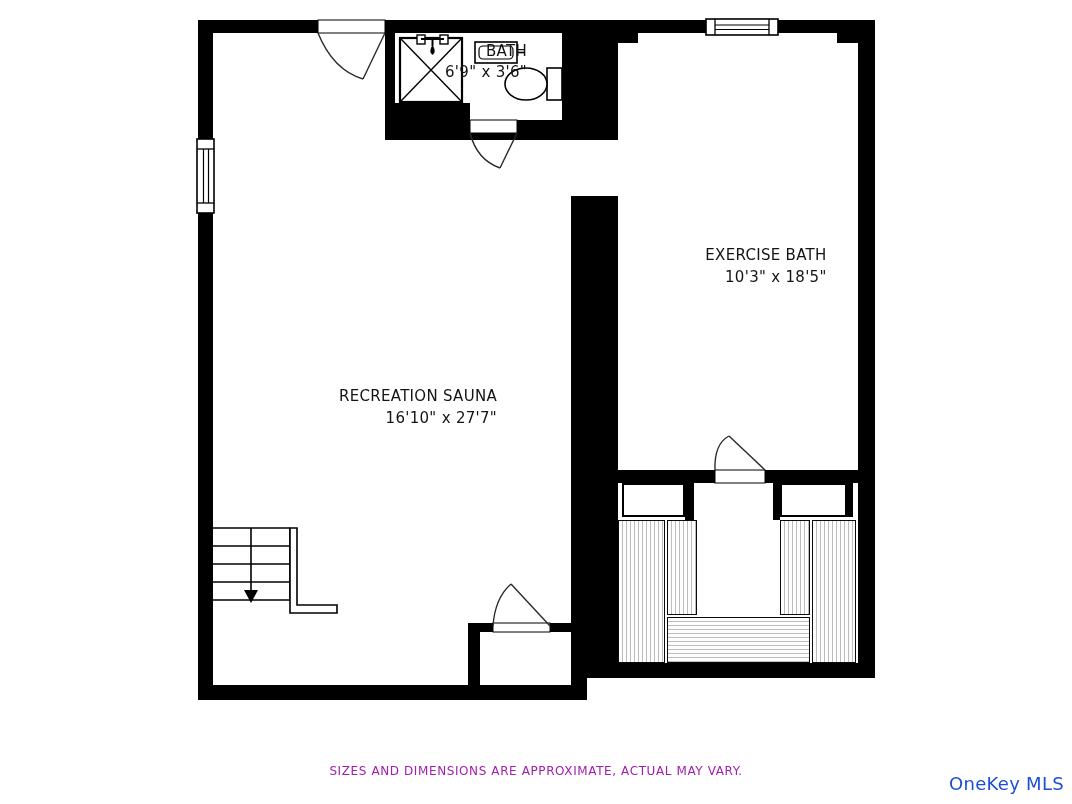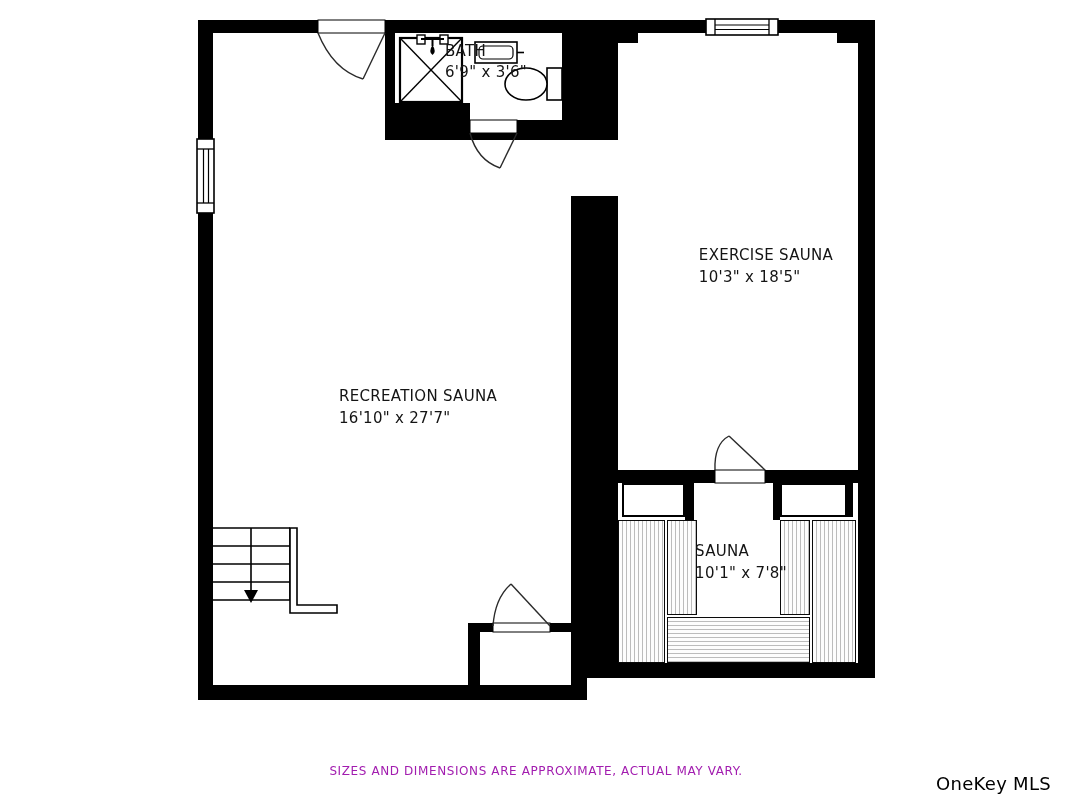--- a/index.html
+++ b/index.html
@@ -1,29 +1,29 @@
 <!DOCTYPE html>
 <html><head>
 <meta charset="utf-8">
 <style>
   html,body{margin:0;padding:0;background:#fff;}
   .canvas{position:relative;width:1072px;height:804px;background:#ffffff;overflow:hidden;
           font-family:"DejaVu Sans","Liberation Sans",sans-serif;}
   .w{position:absolute;background:#000;}
   .white{position:absolute;background:#fff;}
   svg.overlay{position:absolute;left:0;top:0;width:1072px;height:804px;pointer-events:none;}
-  .room-label{position:absolute;transform:translateX(-50%);text-align:left;
+  .room-label{position:absolute;transform:translateX(-50%);text-align:right;
               color:#141414;font-size:15px;line-height:22px;letter-spacing:.3px;white-space:nowrap;}
   .bench{position:absolute;border:1px solid #0a0a0a;box-sizing:border-box;}
   .bench.v{background:repeating-linear-gradient(to right,#fdfdfd 0px,#fdfdfd 3px,#bcbcbc 3px,#bcbcbc 4px);}
   .bench.h{background:repeating-linear-gradient(to bottom,#fdfdfd 0px,#fdfdfd 3px,#bcbcbc 3px,#bcbcbc 4px);}
   .compartment{position:absolute;border:2px solid #000;background:#fff;box-sizing:border-box;}
   .footer-text{position:absolute;left:536px;top:764px;transform:translateX(-50%);
                font-size:12px;letter-spacing:.6px;color:#a21caf;white-space:nowrap;}
-  .watermark{position:absolute;right:21px;top:773px;font-size:18px;color:#000000;letter-spacing:.3px;}
+  .watermark{position:absolute;right:8px;top:773px;font-size:18px;color:#1d4ed8;letter-spacing:.3px;}
 </style>
 </head>
 <body>
 
 <div class="canvas">
 
   <div class="w" style="left:198px;top:20px;width:15px;height:120px;"></div>
   <div class="w" style="left:198px;top:212px;width:15px;height:488px;"></div>
 
   <div class="w" style="left:198px;top:20px;width:120px;height:13px;"></div>
@@ -142,28 +142,24 @@
       <path d="M 290 528 L 297 528 L 297 605 L 337 605 L 337 613 L 290 613 Z" fill="#fff" stroke="#000" stroke-width="1.6"></path>
     </g>
   </svg>
 
   <div class="room-label" style="left:418px;top:385px;">
     <div>RECREATION SAUNA</div>
     <div>16'10" x 27'7"</div>
   </div>
 
   <div class="room-label" style="left:766px;top:244px;">
-    <div>EXERCISE SAUNA</div>
+    <div>EXERCISE BATH</div>
     <div>10'3" x 18'5"</div>
   </div>
 
-  <div class="room-label" style="left:741px;top:540px;">
-    <div>SAUNA</div>
-    <div>10'1" x 7'8"</div>
-  </div>
 
   <div class="room-label" style="left:486px;top:41px;line-height:21px;">
     <div>BATH</div>
     <div>6'9" x 3'6"</div>
   </div>
 
   <div class="footer-text">SIZES AND DIMENSIONS ARE APPROXIMATE, ACTUAL MAY VARY.</div>
   <div class="watermark">OneKey MLS</div>
 
 </div>

